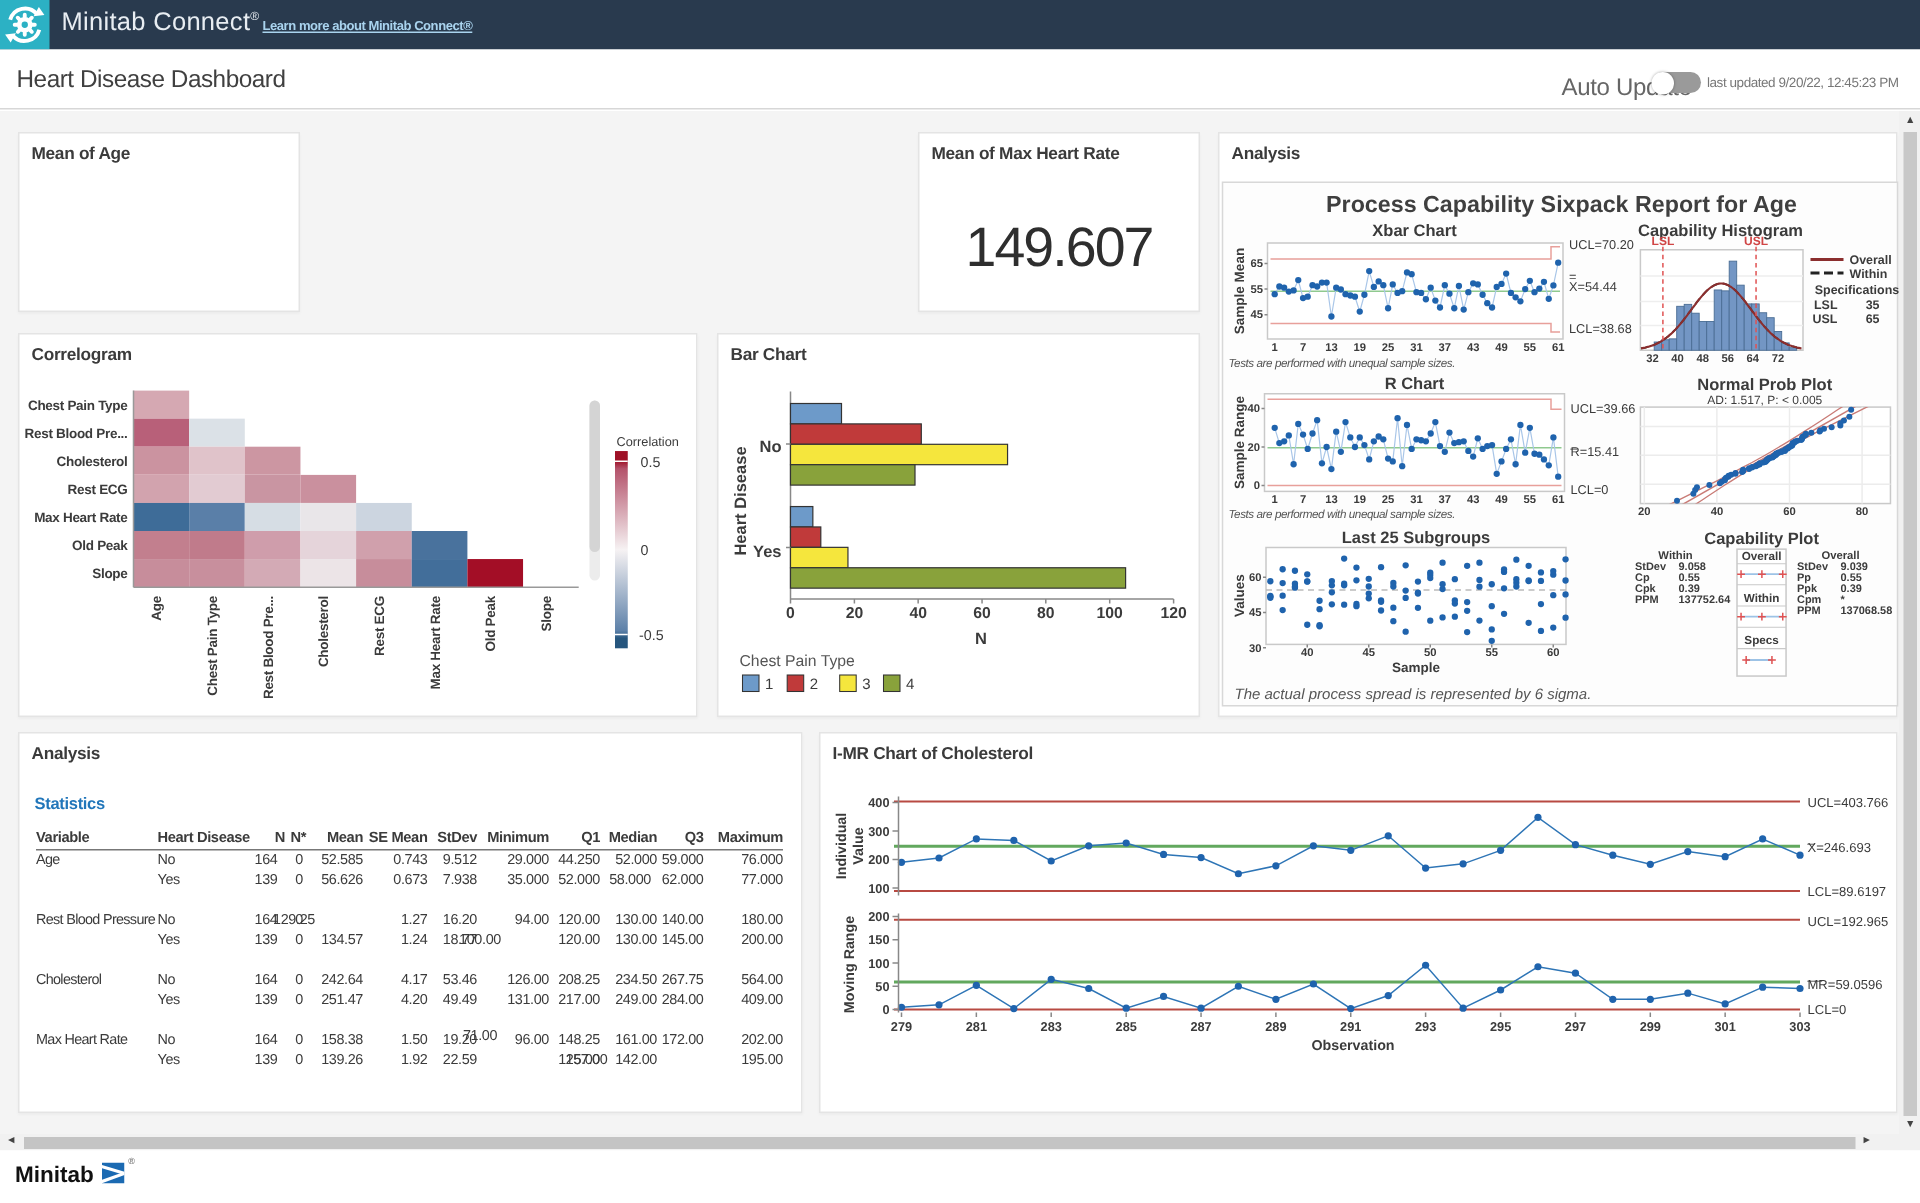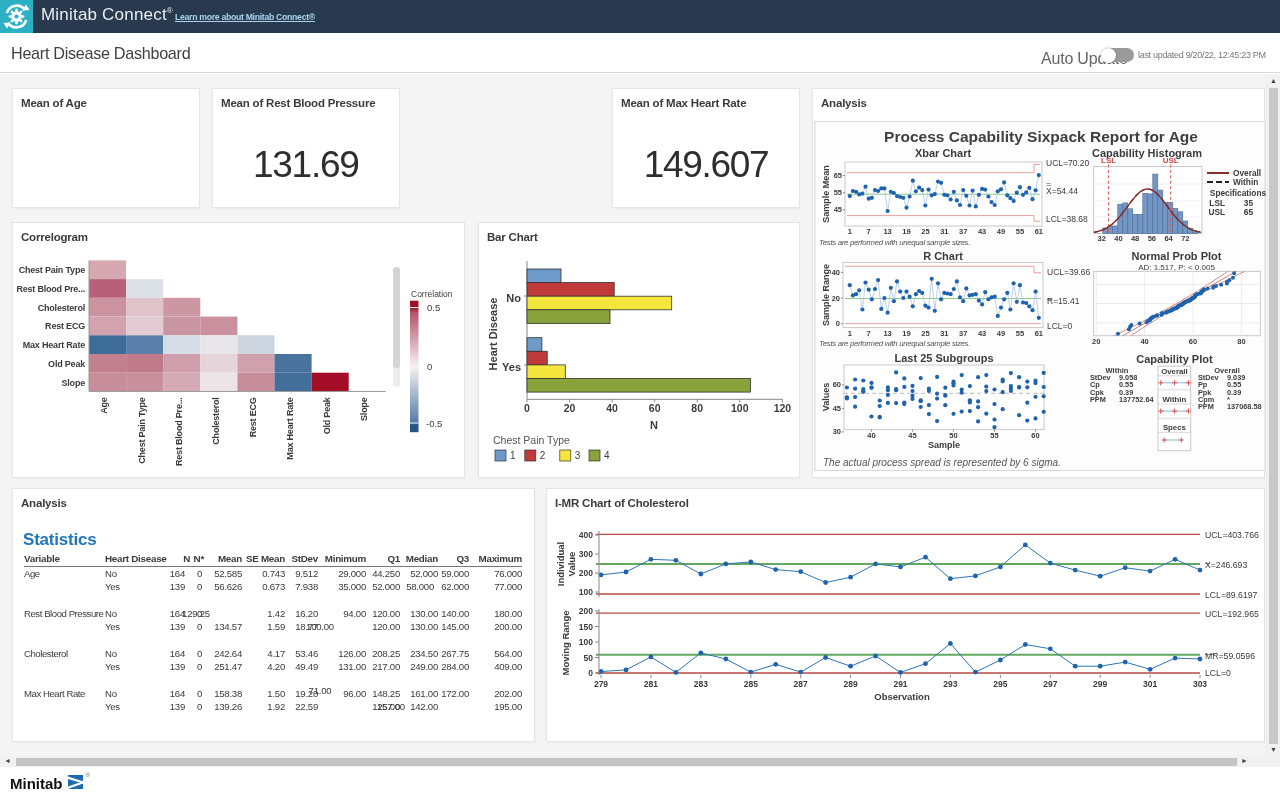--- a/index.html
+++ b/index.html
@@ -13,21 +13,21 @@
 #toggle { position:absolute; left:1101.5px; top:48px; width:32px; height:14px; background:#9a9a9a; border-radius:7px; }
 #toggle .knob { position:absolute; left:-0.5px; top:-0.5px; width:15px; height:15px; background:#fff; border-radius:50%; box-shadow:0 0 2px rgba(0,0,0,0.35); }
 #lastupd { position:absolute; left:1138px; top:50px; font-size:9px; letter-spacing:-0.3px; color:#777; white-space:nowrap; }
 #dash { position:absolute; left:0; top:74px; width:1266px; height:682px; background:#f4f4f4; overflow:hidden; }
 .panel { position:absolute; background:#fff; border:1px solid #e4e4e4; box-shadow:0 1px 2px rgba(0,0,0,0.04); }
 .ptitle { position:absolute; left:8px; top:8px; font-size:11.5px; letter-spacing:-0.2px; font-weight:700; color:#3b3b3b; white-space:nowrap; }
 .kpi-num { position:absolute; left:0; width:100%; text-align:center; top:55px; font-size:37px; letter-spacing:-1.3px; color:#2e2e2e; }
 .sh { position:absolute; font-size:9.8px; letter-spacing:-0.25px; font-weight:700; color:#3b3b3b; white-space:nowrap; }
 .sc { position:absolute; font-size:9.6px; letter-spacing:-0.25px; color:#3b3b3b; white-space:nowrap; }
 #statline { position:absolute; left:11px; top:76.5px; width:498px; height:1px; background:#777; }
-#stattitle { position:absolute; left:10px; top:41px; font-size:17px; letter-spacing:-0.2px; font-weight:700; color:#2176ba; }
+#stattitle { position:absolute; left:10px; top:41px; font-size:11px; letter-spacing:-0.2px; font-weight:700; color:#2176ba; }
 #vscroll { position:absolute; right:0; top:74px; width:14px; height:682px; background:#f1f1f1; }
 #vthumb { position:absolute; left:2.5px; top:14px; width:9px; height:656px; background:#c8c8c8; }
 #hscroll { position:absolute; left:0; top:756px; width:1266px; height:11px; background:#f1f1f1; }
 #hthumb { position:absolute; left:16px; top:1.5px; width:1221px; height:8px; background:#c4c4c4; }
 .arr { position:absolute; font-size:7px; color:#444; }
 #footer { position:absolute; left:0; top:767px; width:1280px; height:35px; background:#fff; }
 </style></head>
 <body>
 <div id="header">
   <div id="logo"><svg width="33" height="33" viewBox="0 0 33 33">
@@ -53,24 +53,20 @@
     <div id="title">Heart Disease Dashboard</div>
   </div>
 <div id="autoupd" style="top:50px">Auto Update</div>
 <div id="toggle">
     <div class="knob"></div>
   </div>
 <div id="lastupd">last updated 9/20/22, 12:45:23 PM</div>
 <div id="dash">
   <div class="panel" style="left:12px;top:14px;width:187.5px;height:120px">
       <div class="ptitle">Mean of Age</div>
-    </div>
-  <div class="panel" style="left:212px;top:14px;width:187.5px;height:120px">
-      <div class="ptitle">Mean of Rest Blood Pressure</div>
-      <div class="kpi-num">131.69</div>
     </div>
   <div class="panel" style="left:612px;top:14px;width:188px;height:120px">
       <div class="ptitle">Mean of Max Heart Rate</div>
       <div class="kpi-num">149.607</div>
     </div>
 
   <div class="panel" style="left:12px;top:148px;width:453px;height:256px">
       <div class="ptitle">Correlogram</div>
       <svg style="position:absolute;left:0;top:0" width="453" height="256" viewBox="0 0 453 256" font-family="Liberation Sans, sans-serif">
         <rect x="76.0" y="37.4" width="37.1" height="18.7" fill="#d5a8b2"></rect>
@@ -725,33 +721,33 @@
       <div class="sc" style="left:261px;top:92.29999999999995px;width:92px;text-align:right">35.000</div>
       <div class="sc" style="left:295px;top:92.29999999999995px;width:92px;text-align:right">52.000</div>
       <div class="sc" style="left:329px;top:92.29999999999995px;width:92px;text-align:right">58.000</div>
       <div class="sc" style="left:364px;top:92.29999999999995px;width:92px;text-align:right">62.000</div>
       <div class="sc" style="left:417px;top:92.29999999999995px;width:92px;text-align:right">77.000</div>
       <div class="sc" style="left:11px;top:119px;text-align:left;letter-spacing:-0.45px">Rest Blood Pressure</div>
       <div class="sc" style="left:92px;top:119px;text-align:left">No</div>
       <div class="sc" style="left:80px;top:119px;width:92px;text-align:right">164</div>
       <div class="sc" style="left:97px;top:119px;width:92px;text-align:right">0</div>
       <div class="sc" style="left:137px;top:119px;width:92px;text-align:center">129.25</div>
-      <div class="sc" style="left:180px;top:119px;width:92px;text-align:right">1.42</div>
+      <div class="sc" style="left:180px;top:119px;width:92px;text-align:right">1.27</div>
       <div class="sc" style="left:213px;top:119px;width:92px;text-align:right">16.20</div>
       <div class="sc" style="left:261px;top:119px;width:92px;text-align:right">94.00</div>
       <div class="sc" style="left:295px;top:119px;width:92px;text-align:right">120.00</div>
       <div class="sc" style="left:333px;top:119px;width:92px;text-align:right">130.00</div>
       <div class="sc" style="left:364px;top:119px;width:92px;text-align:right">140.00</div>
       <div class="sc" style="left:417px;top:119px;width:92px;text-align:right">180.00</div>
       <div class="sc" style="left:11px;top:132px;text-align:left;letter-spacing:-0.45px"></div>
       <div class="sc" style="left:92px;top:132px;text-align:left">Yes</div>
       <div class="sc" style="left:80px;top:132px;width:92px;text-align:right">139</div>
       <div class="sc" style="left:97px;top:132px;width:92px;text-align:right">0</div>
       <div class="sc" style="left:137px;top:132px;width:92px;text-align:right">134.57</div>
-      <div class="sc" style="left:180px;top:132px;width:92px;text-align:right">1.59</div>
+      <div class="sc" style="left:180px;top:132px;width:92px;text-align:right">1.24</div>
       <div class="sc" style="left:213px;top:132px;width:92px;text-align:right">18.77</div>
       <div class="sc" style="left:261px;top:132px;width:92px;text-align:center">100.00</div>
       <div class="sc" style="left:295px;top:132px;width:92px;text-align:right">120.00</div>
       <div class="sc" style="left:333px;top:132px;width:92px;text-align:right">130.00</div>
       <div class="sc" style="left:364px;top:132px;width:92px;text-align:right">145.00</div>
       <div class="sc" style="left:417px;top:132px;width:92px;text-align:right">200.00</div>
       <div class="sc" style="left:11px;top:159px;text-align:left;letter-spacing:-0.45px">Cholesterol</div>
       <div class="sc" style="left:92px;top:159px;text-align:left">No</div>
       <div class="sc" style="left:80px;top:159px;width:92px;text-align:right">164</div>
       <div class="sc" style="left:97px;top:159px;width:92px;text-align:right">0</div>

